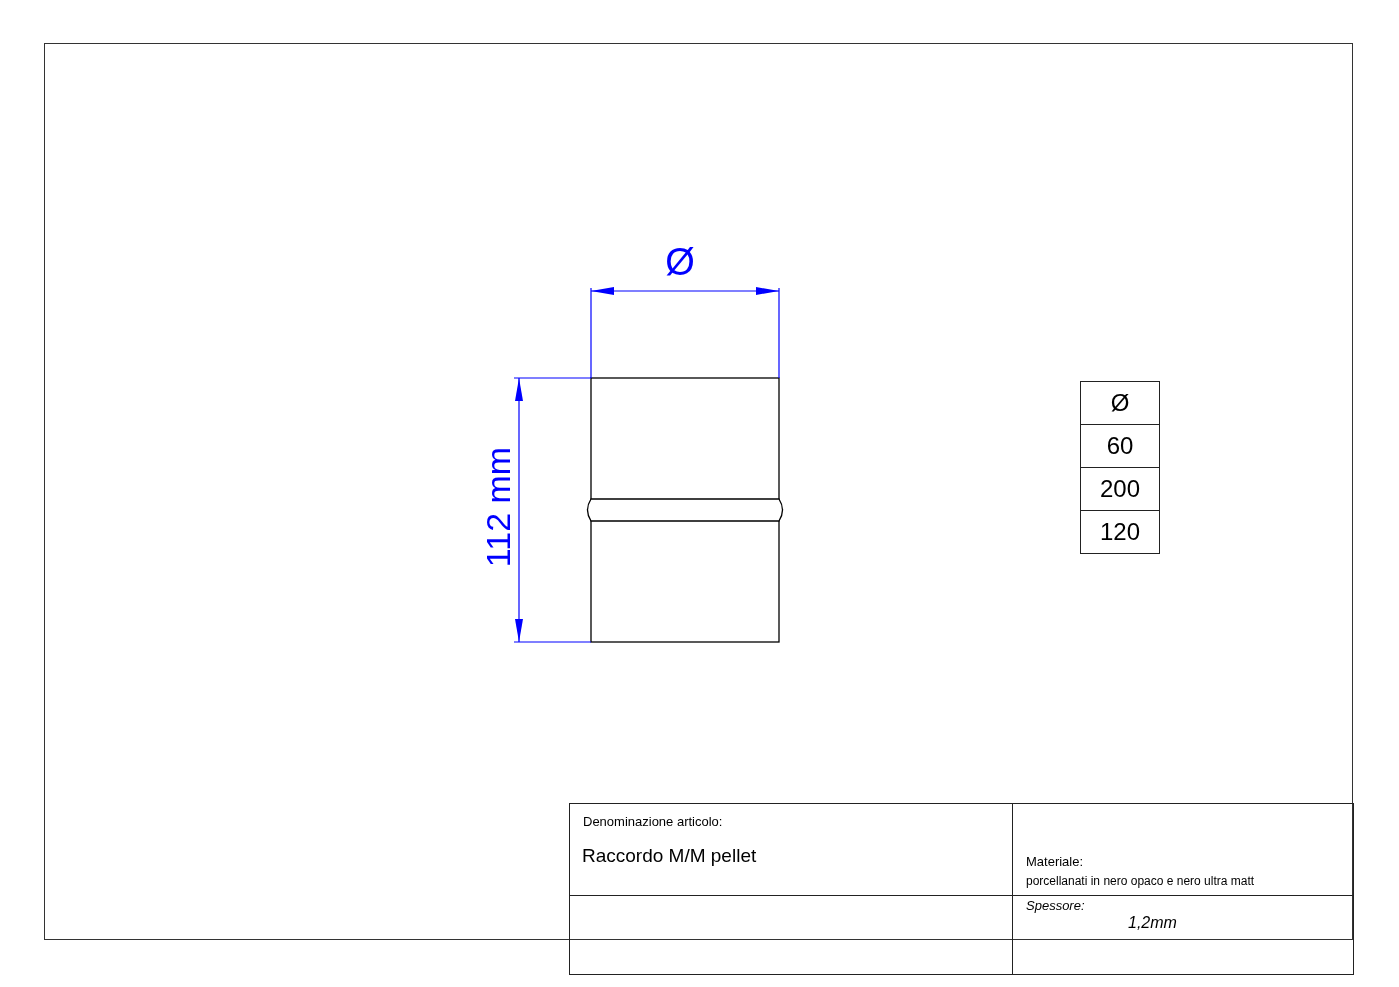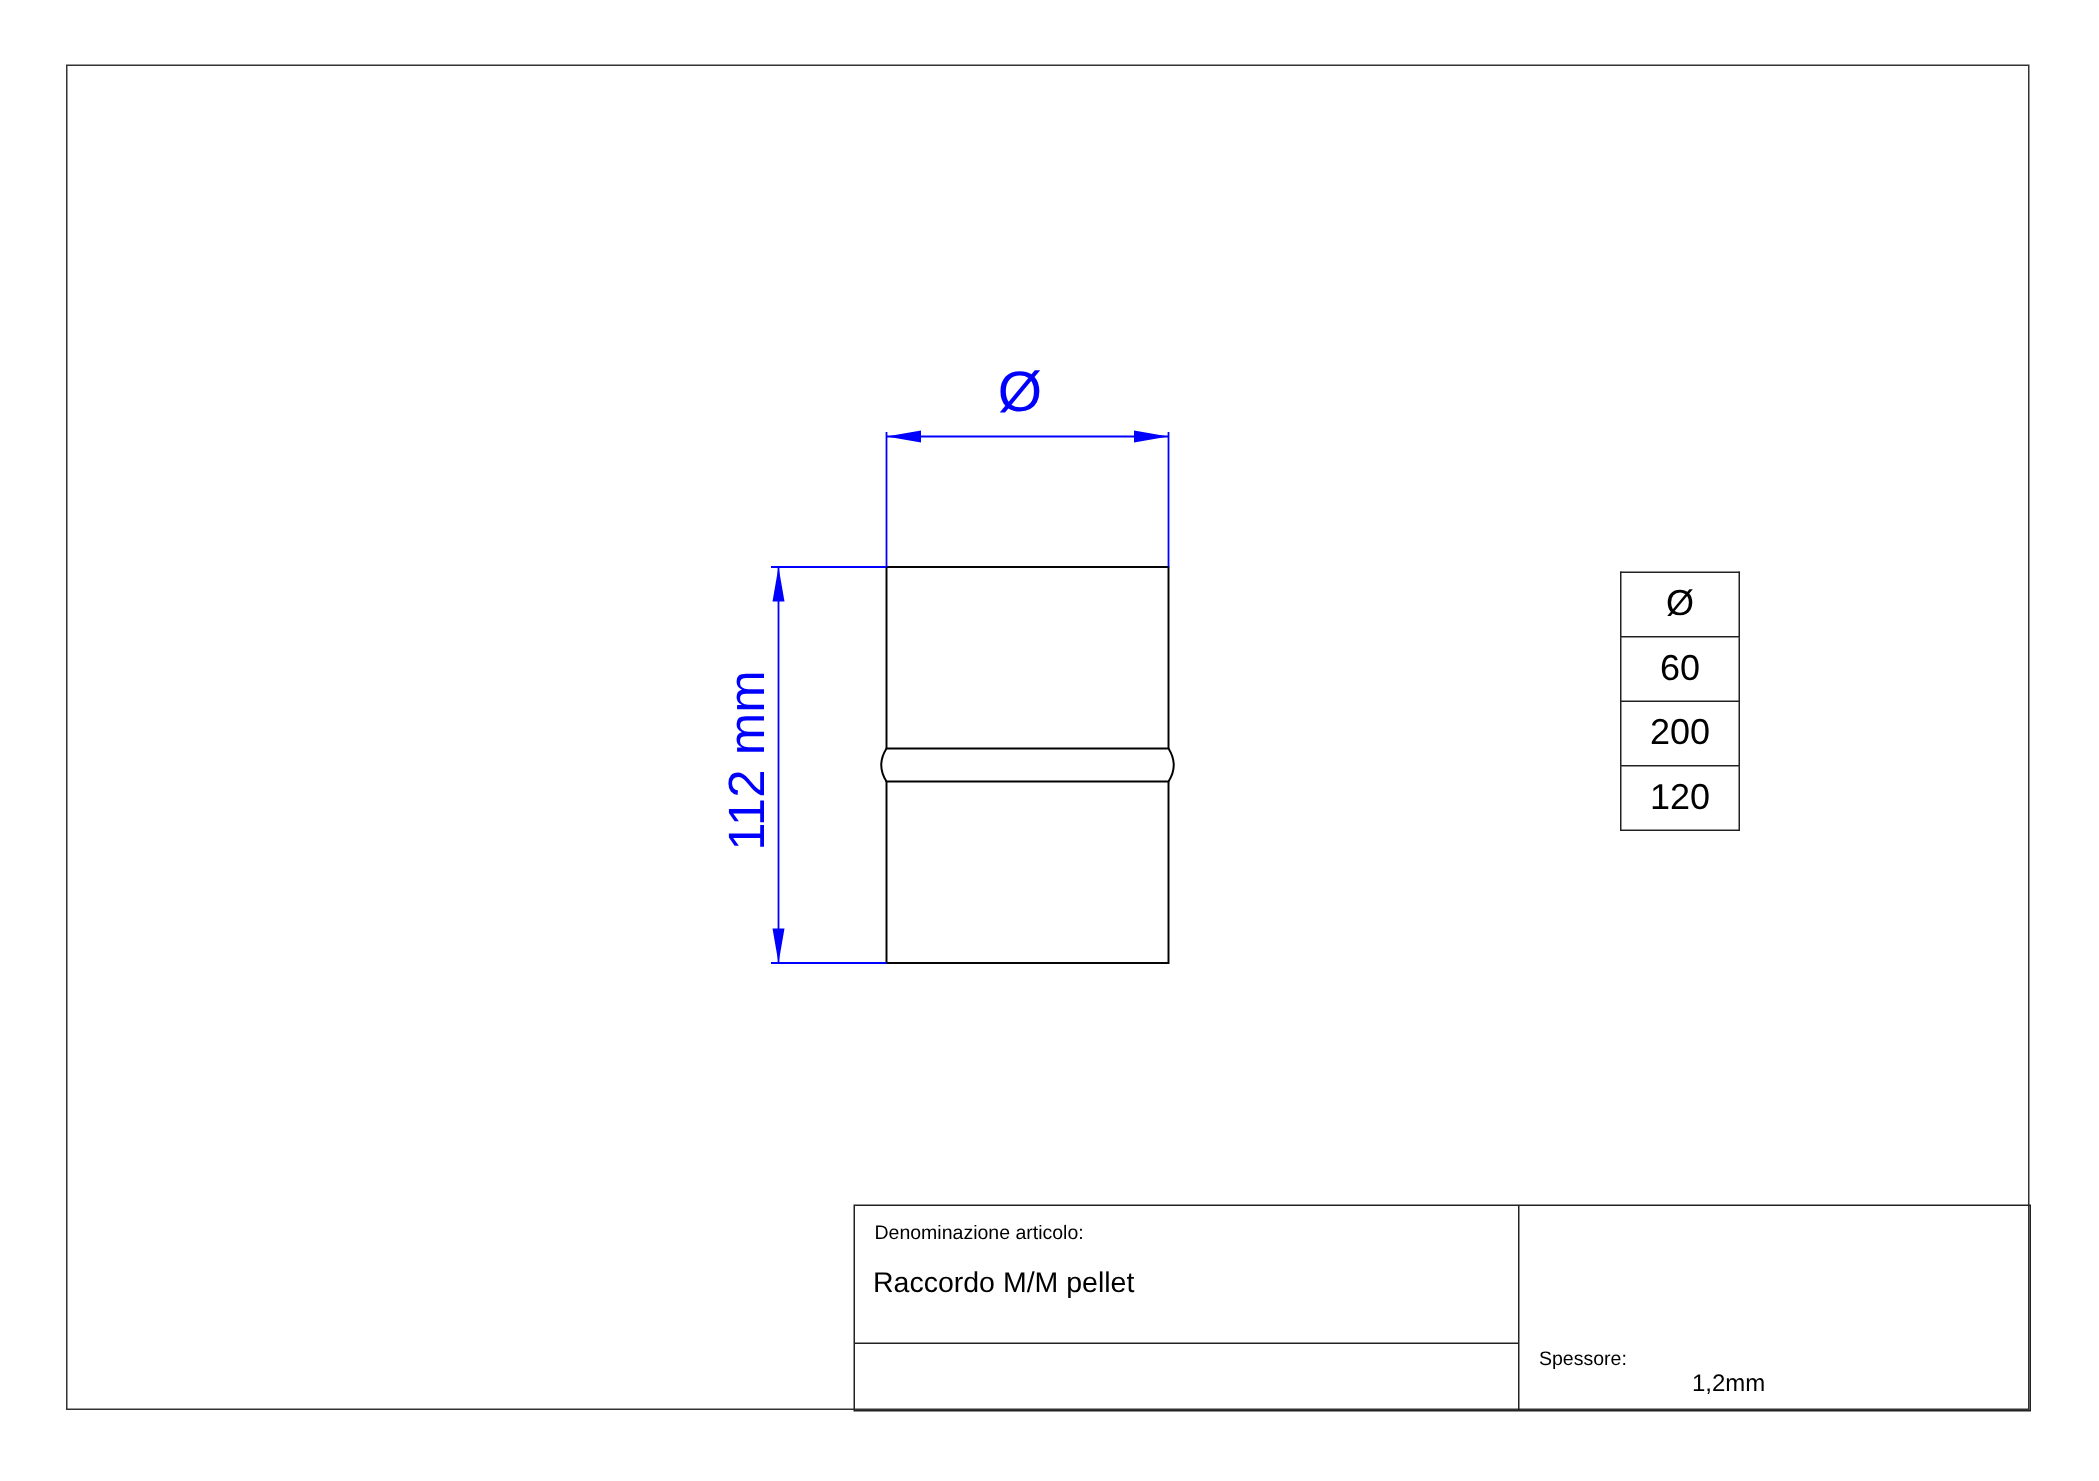--- a/index.html
+++ b/index.html
@@ -4,32 +4,32 @@
   <style>
     html, body { margin: 0; padding: 0; background: #ffffff; }
     body { width: 1399px; height: 987px; position: relative; overflow: hidden; font-family: "Liberation Sans", sans-serif; color: #000; }
     .frame { position: absolute; left: 44px; top: 43px; width: 1309px; height: 897px; border: 1.5px solid #333; box-sizing: border-box; }
     svg.drawing { position: absolute; left: 0; top: 0; }
     .dim-text { position: absolute; color: #0000ff; font-family: "Liberation Sans", sans-serif; }
     .dim-dia { left: 660px; top: 240px; font-size: 38px; line-height: 44px; width: 40px; text-align: center; }
     .dim-len { left: 498px; top: 507px; font-size: 34px; line-height: 34px; transform: translate(-50%, -50%) rotate(-90deg); white-space: nowrap; }
     .size-table { position: absolute; left: 1080px; top: 381px; width: 80px; border-collapse: collapse; }
     .size-table td { border: 1px solid #222; height: 42px; text-align: center; font-size: 24px; padding: 0; }
-    .tb { position: absolute; left: 569px; top: 803px; width: 785px; height: 138px; border: 1.5px solid #222; box-sizing: border-box; }
+    .tb { position: absolute; left: 569px; top: 803px; width: 785px; height: 172px; border: 1.5px solid #222; box-sizing: border-box; }
     .tb-left { position: absolute; left: 0; top: 0; width: 443px; height: 100%; border-right: 1px solid #222; box-sizing: border-box; }
     .tb-right { position: absolute; left: 443px; top: 0; right: 0; height: 100%; }
     .tb-cell { position: absolute; left: 0; right: 0; box-sizing: border-box; }
     .lbl-denom { position: absolute; left: 13px; top: 10px; font-size: 13px; }
     .article-name { position: absolute; left: 12px; top: 41px; font-size: 19px; }
     .disclaimer { position: absolute; left: 12px; top: 102px; font-size: 7.5px; line-height: 9px; width: 420px; }
     .company { text-align: center; font-size: 24px; top: 0; height: 46px; line-height: 46px; border-bottom: 1px solid #222; }
     .mat { top: 46px; height: 46px; border-bottom: 1px solid #222; }
     .mat-label { position: absolute; left: 13px; top: 4px; font-size: 13px; }
     .mat-value { position: absolute; left: 13px; top: 24px; font-size: 12px; }
-    .spess { top: 92px; height: 44px; }
+    .spess { top: 92px; height: 44px; font-style: italic; }
     .spess-label { position: absolute; left: 13px; top: 2px; font-size: 13px; }
     .spess-value { position: absolute; left: 115px; top: 18px; font-size: 16px; }
   </style>
 </head>
 <body>
 
 <div class="frame"></div>
 
 <svg class="drawing" width="1399" height="987" viewBox="0 0 1399 987">
 
@@ -77,18 +77,22 @@
   </table>
 
 <div class="tb">
   <div class="tb-left">
     <div class="tb-cell" style="top:0;height:92px;border-bottom:1px solid #222;">
       <span class="lbl-denom">Denominazione articolo:</span>
       <span class="article-name">Raccordo M/M pellet</span>
     </div>
   </div>
   <div class="tb-right">
+    <div class="tb-cell mat">
+      <span class="mat-label">Materiale:</span>
+      <span class="mat-value">porcellanati in nero opaco e nero ultra matt</span>
+    </div>
     <div class="tb-cell spess">
       <span class="spess-label">Spessore:</span>
       <span class="spess-value">1,2mm</span>
     </div>
   </div>
 </div>
 
 </body></html>

